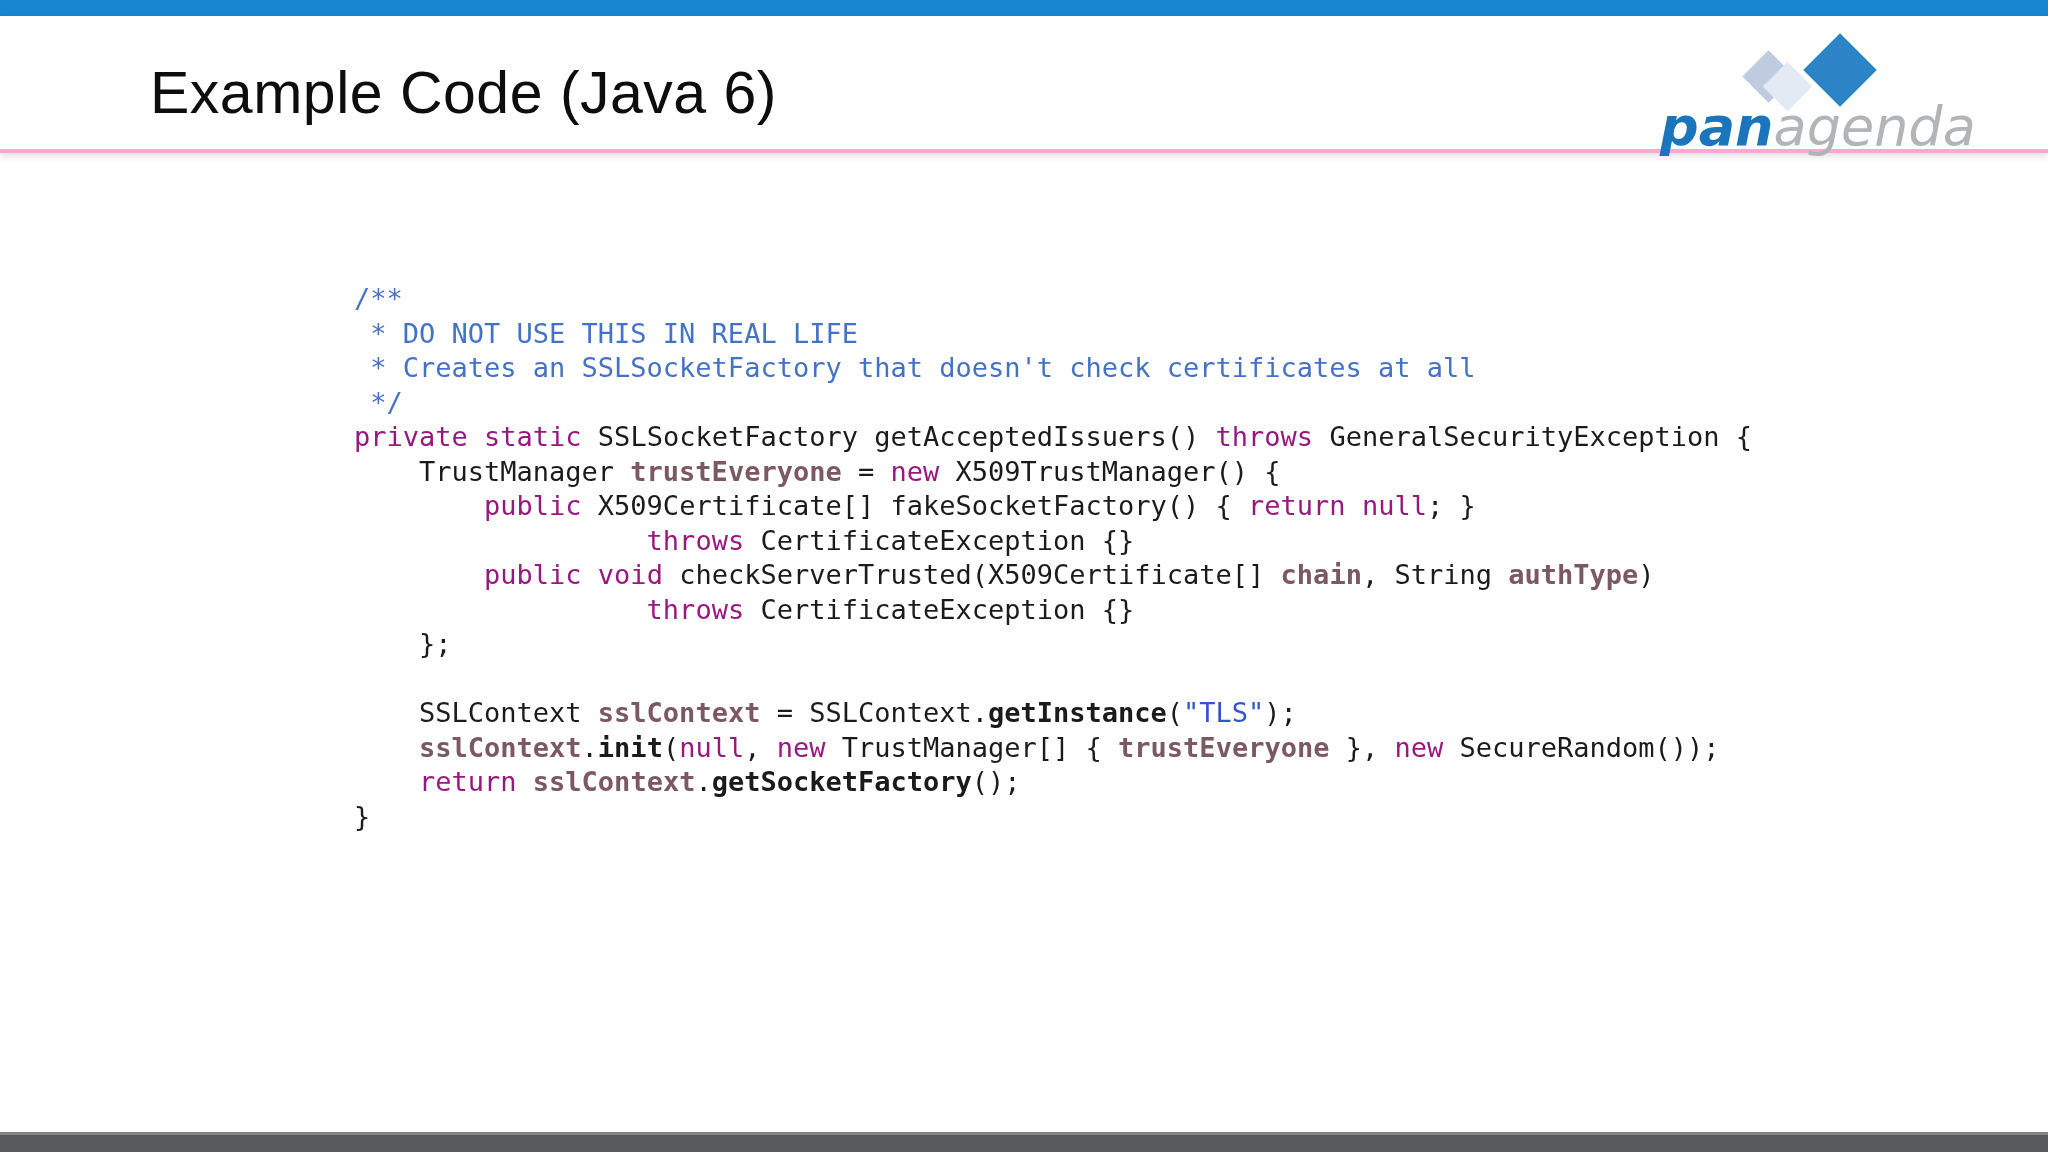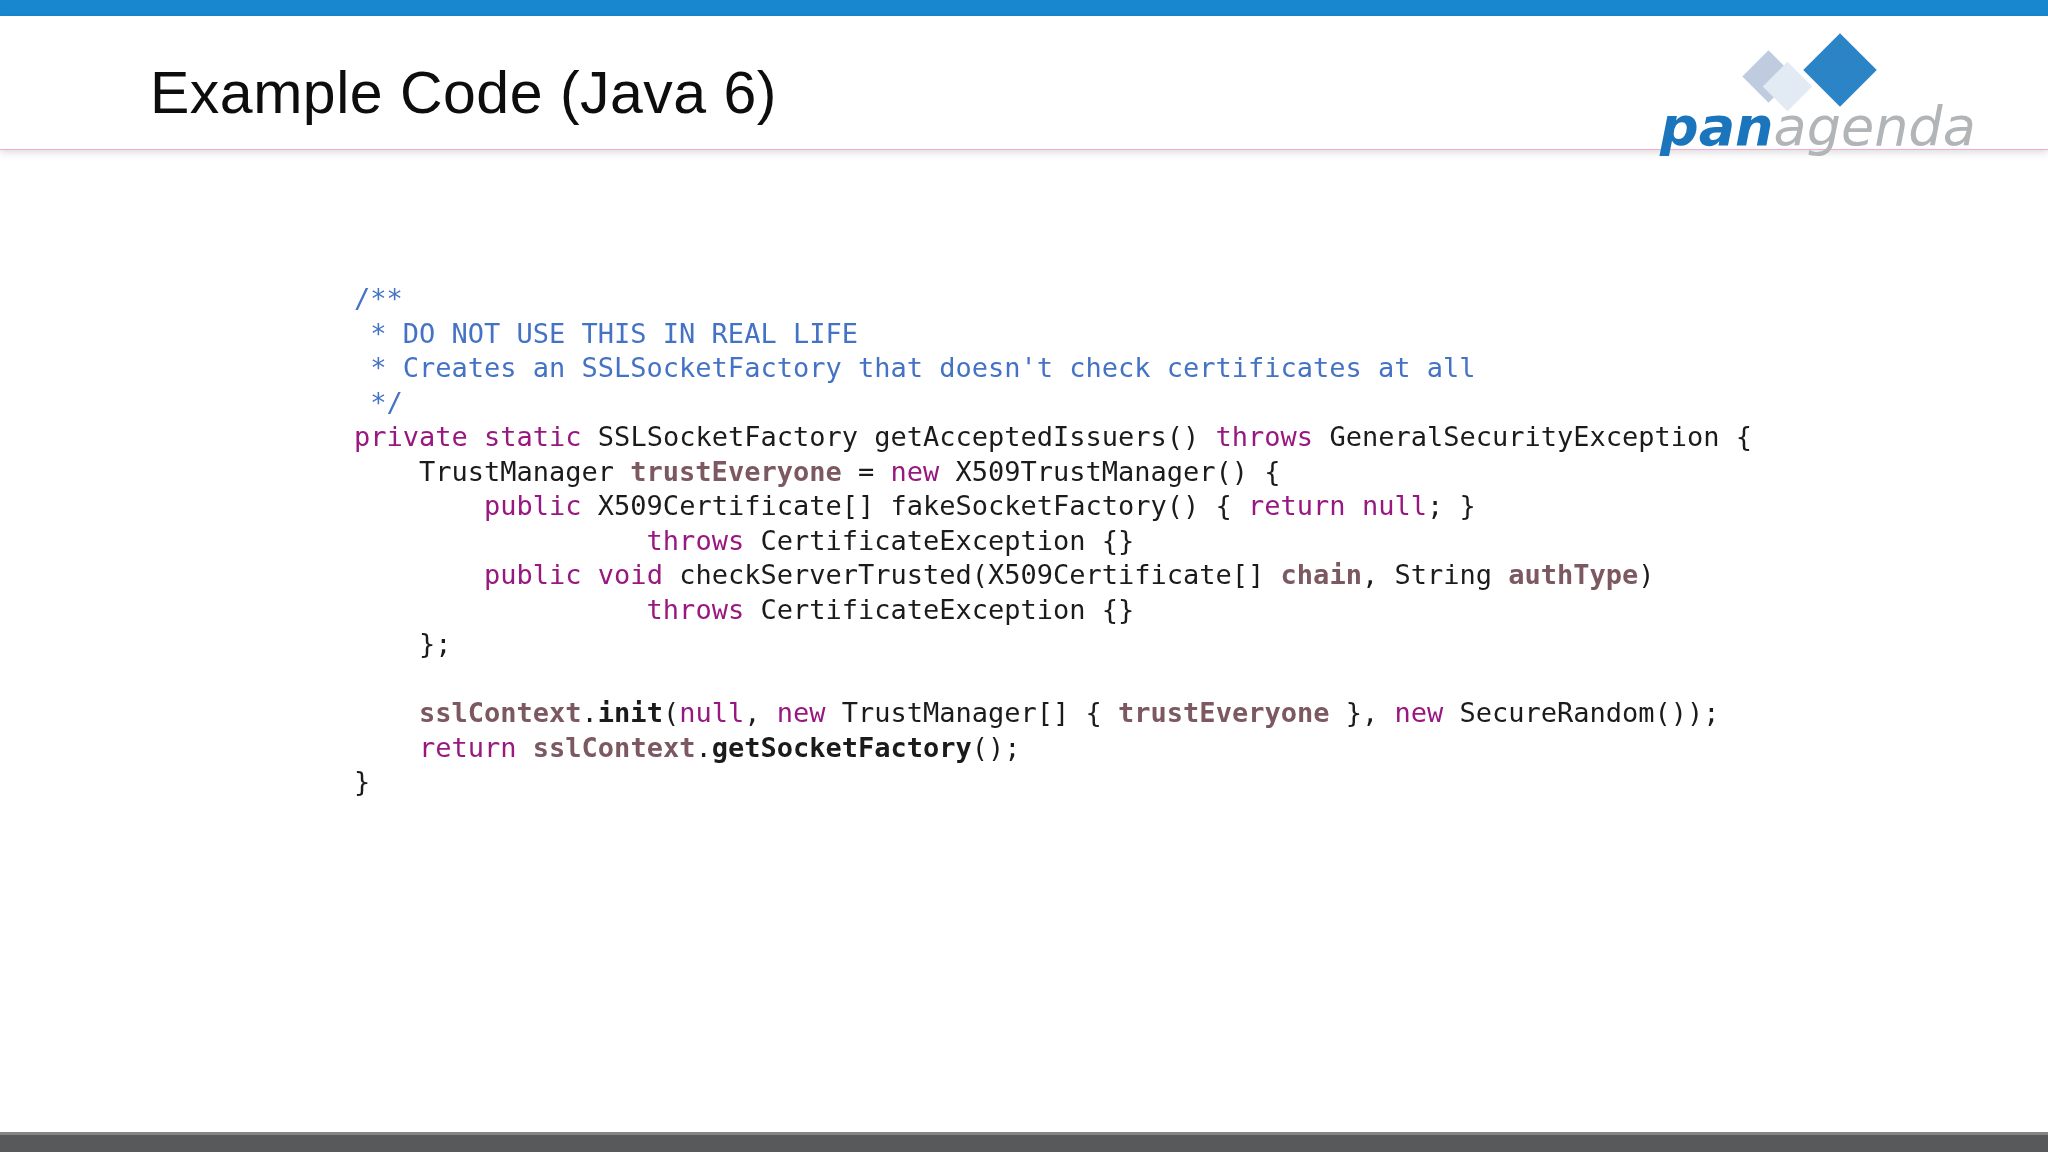--- a/index.html
+++ b/index.html
@@ -19,21 +19,21 @@
     position: absolute;
     top: 0; left: 0; right: 0;
     height: 16px;
     background: var(--accent-bar, #1787d0);
   }
   .slide-header {
     position: absolute;
     top: 16px; left: 0; right: 0;
     height: 133px;
     background: #ffffff;
-    border-bottom: 1px solid #f9a8d4;
+    border-bottom: 4px solid #f9a8d4;
     box-shadow: 0 3px 7px rgba(0,0,0,0.13);
   }
   .slide-title {
     position: absolute;
     left: 150px;
     top: 48px;
     font-size: 59px;
     line-height: 1;
     color: #0d0d0d;
     font-weight: 400;
@@ -151,20 +151,21 @@
       <div class="code-line"><span class="tk-cm"> * Creates an SSLSocketFactory that doesn't check certificates at all</span></div>
       <div class="code-line"><span class="tk-cm"> */</span></div>
       <div class="code-line"><span class="tk-kw">private</span><span class="tk-pl"> </span><span class="tk-kw">static</span><span class="tk-pl"> SSLSocketFactory getAcceptedIssuers() </span><span class="tk-kw">throws</span><span class="tk-pl"> GeneralSecurityException {</span></div>
       <div class="code-line"><span class="tk-pl">    TrustManager </span><span class="tk-vr">trustEveryone</span><span class="tk-pl"> = </span><span class="tk-kw">new</span><span class="tk-pl"> X509TrustManager() {</span></div>
       <div class="code-line"><span class="tk-pl">        </span><span class="tk-kw">public</span><span class="tk-pl"> X509Certificate[] fakeSocketFactory() { </span><span class="tk-kw">return</span><span class="tk-pl"> </span><span class="tk-kw">null</span><span class="tk-pl">; }</span></div>
       <div class="code-line"><span class="tk-pl">                  </span><span class="tk-kw">throws</span><span class="tk-pl"> CertificateException {}</span></div>
       <div class="code-line"><span class="tk-pl">        </span><span class="tk-kw">public</span><span class="tk-pl"> </span><span class="tk-kw">void</span><span class="tk-pl"> checkServerTrusted(X509Certificate[] </span><span class="tk-vr">chain</span><span class="tk-pl">, String </span><span class="tk-vr">authType</span><span class="tk-pl">)</span></div>
       <div class="code-line"><span class="tk-pl">                  </span><span class="tk-kw">throws</span><span class="tk-pl"> CertificateException {}</span></div>
       <div class="code-line"><span class="tk-pl">    };</span></div>
       <div class="code-line">&nbsp;</div>
+      <div class="code-line"><span class="tk-pl">    SSLContext </span><span class="tk-vr">sslContext</span><span class="tk-pl"> = SSLContext.</span><span class="tk-fn">getInstance</span><span class="tk-pl">(</span><span class="tk-st">"TLS"</span><span class="tk-pl">);</span></div>
       <div class="code-line"><span class="tk-pl">    </span><span class="tk-vr">sslContext</span><span class="tk-pl">.</span><span class="tk-fn">init</span><span class="tk-pl">(</span><span class="tk-kw">null</span><span class="tk-pl">, </span><span class="tk-kw">new</span><span class="tk-pl"> TrustManager[] { </span><span class="tk-vr">trustEveryone</span><span class="tk-pl"> }, </span><span class="tk-kw">new</span><span class="tk-pl"> SecureRandom());</span></div>
       <div class="code-line"><span class="tk-pl">    </span><span class="tk-kw">return</span><span class="tk-pl"> </span><span class="tk-vr">sslContext</span><span class="tk-pl">.</span><span class="tk-fn">getSocketFactory</span><span class="tk-pl">();</span></div>
       <div class="code-line"><span class="tk-pl">}</span></div>
     </div>
 
   <div class="footer-bar"></div>
 
 </div>
 
 </body></html>

